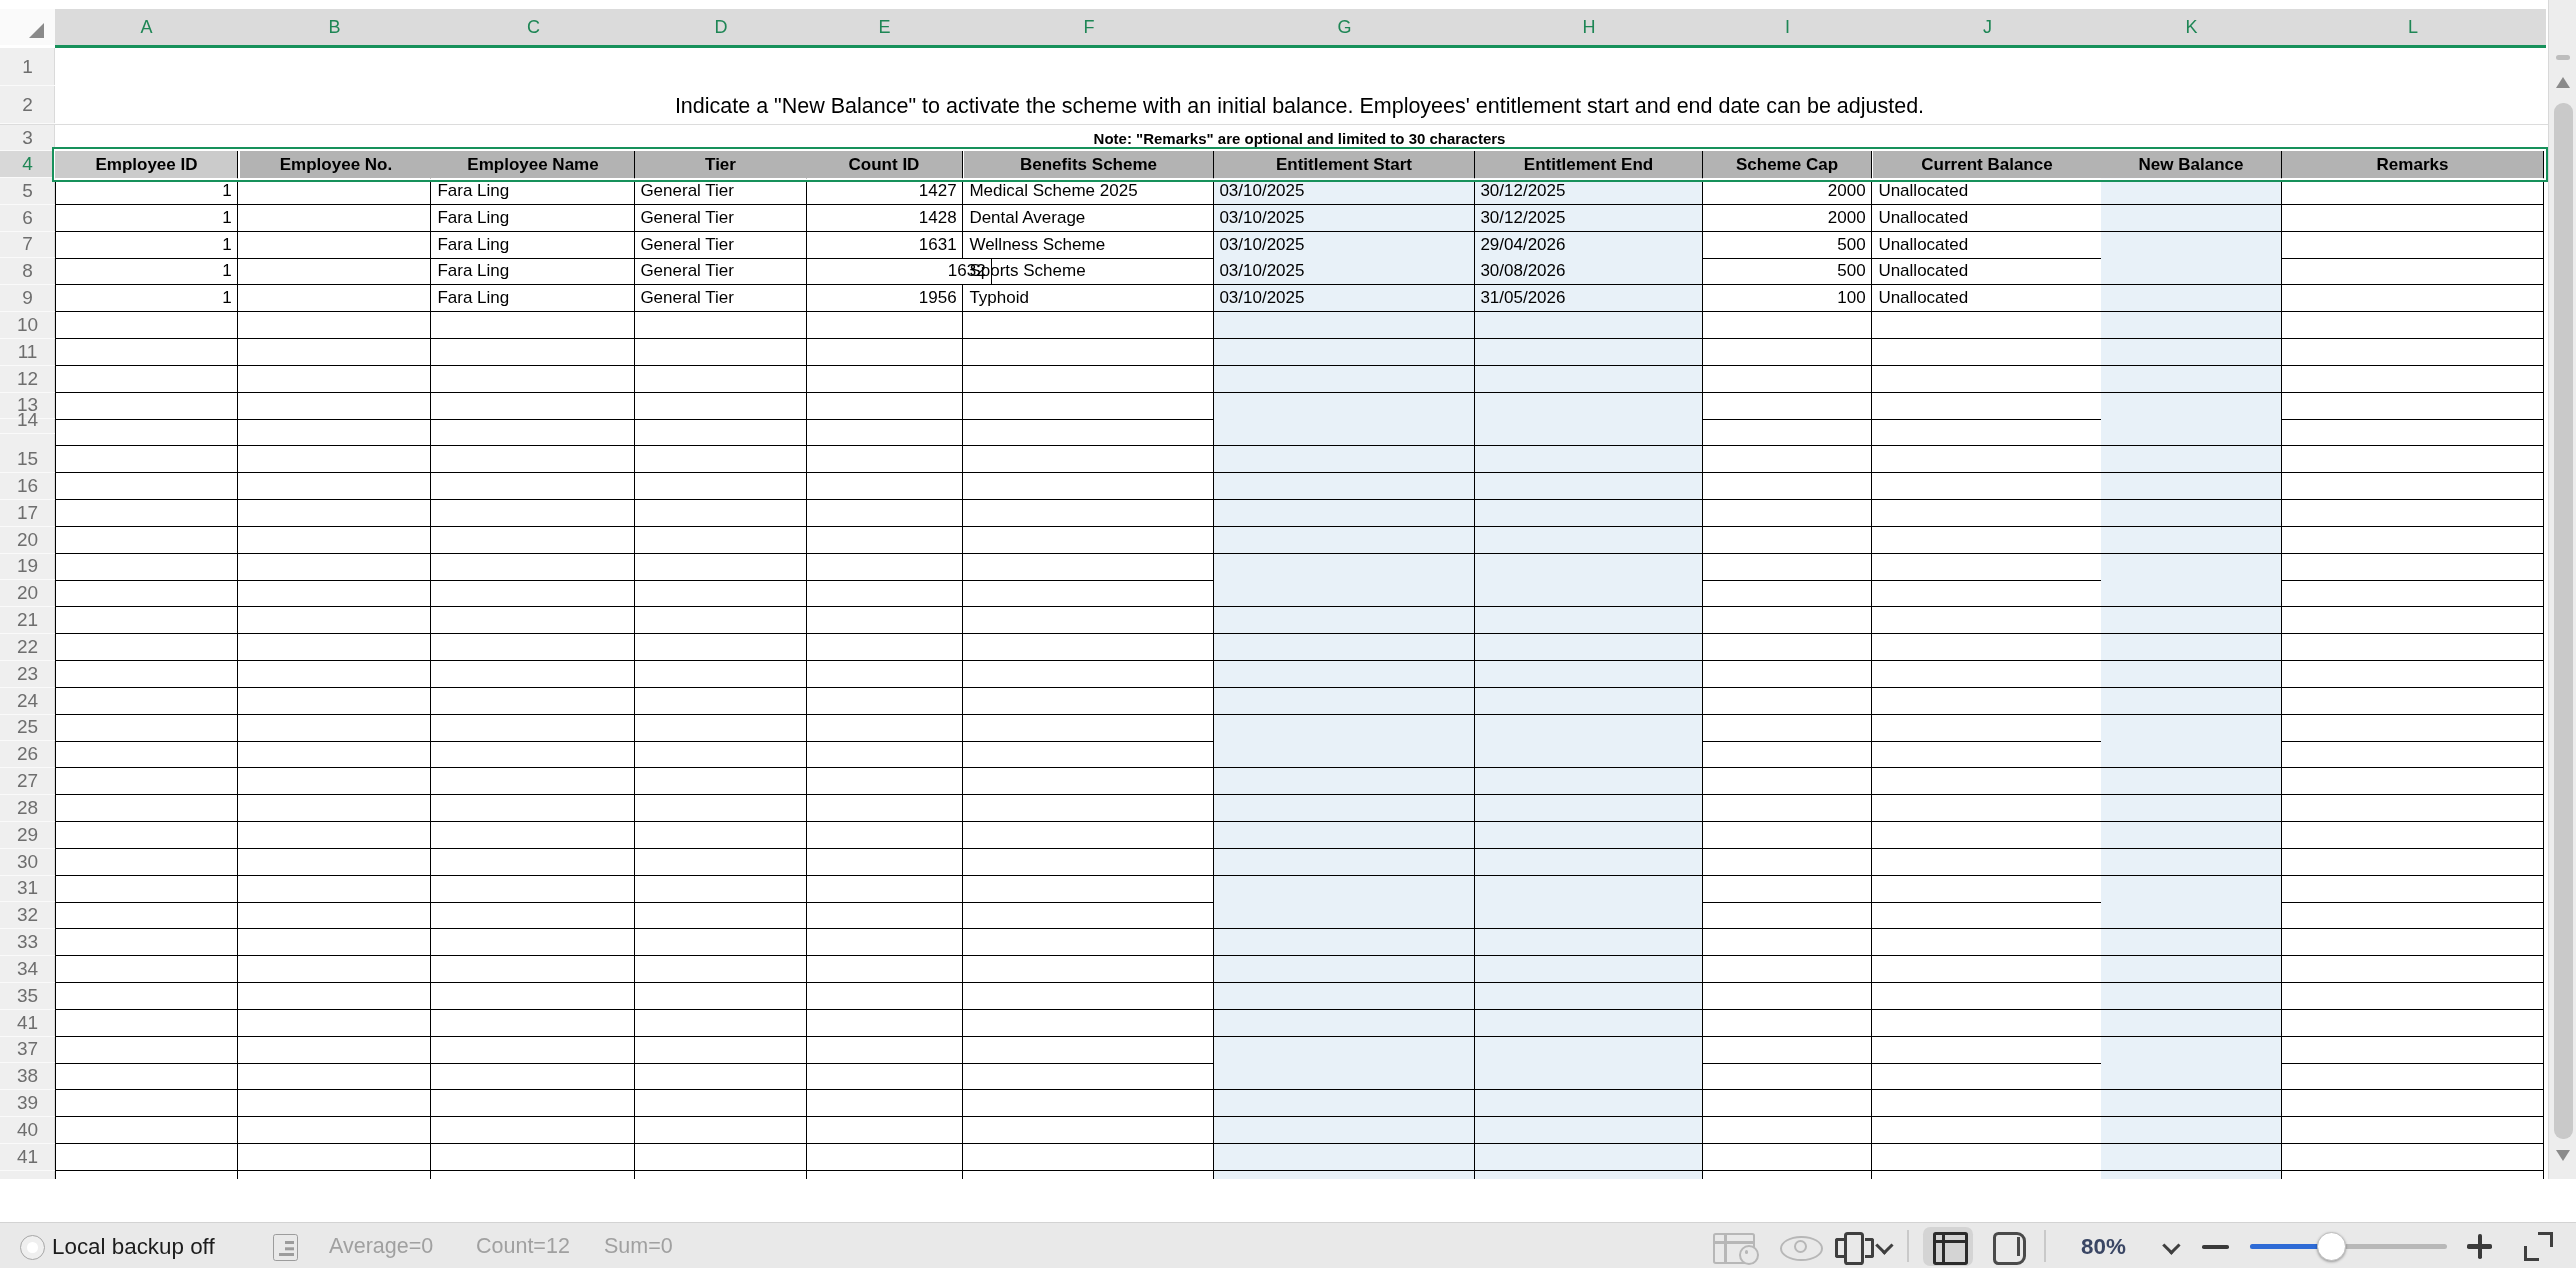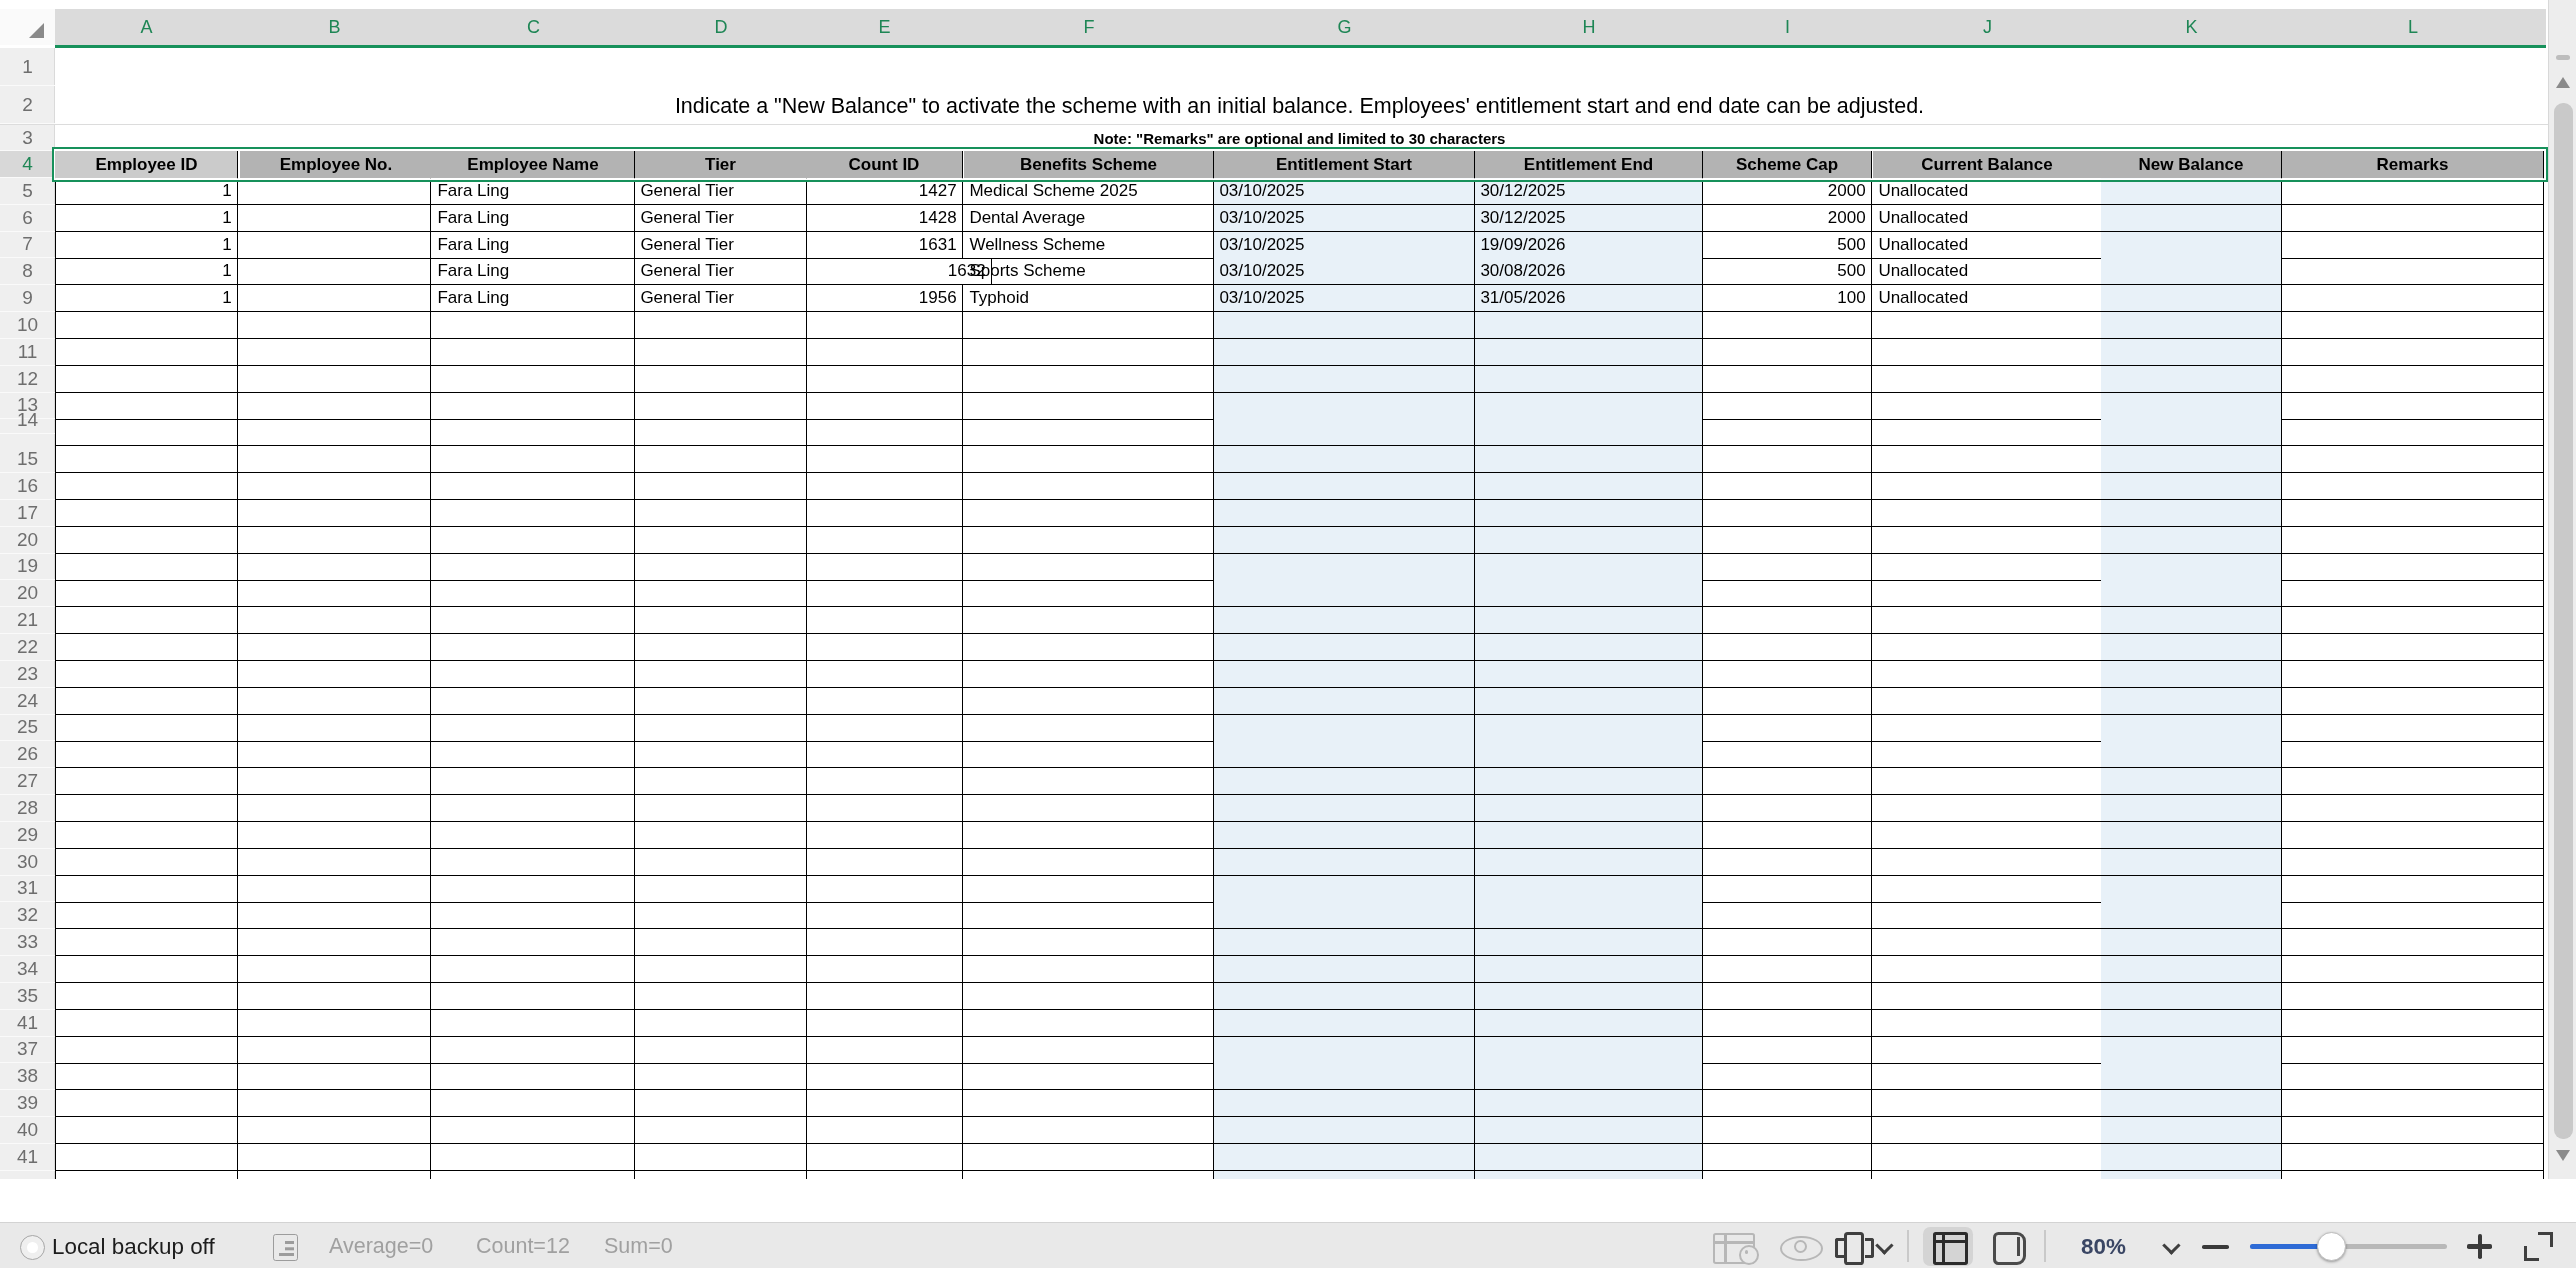--- a/index.html
+++ b/index.html
@@ -230,21 +230,21 @@
         <div class="cell" style="left: 2227px; width: 262px;"></div>
       </div>
       <div class="row" style="top: 232px;">
         <div class="cell first right" style="left: 0px; width: 183px;">1</div>
         <div class="cell" style="left: 183px; width: 193px;"></div>
         <div class="cell" style="left: 377px; width: 203px;">Fara Ling</div>
         <div class="cell" style="left: 580px; width: 172px;">General Tier</div>
         <div class="cell right" style="left: 751px; width: 157px;">1631</div>
         <div class="cell" style="left: 909px; width: 250px;">Wellness Scheme</div>
         <div class="cell blue" style="left: 1159px; width: 261px;">03/10/2025</div>
-        <div class="cell blue" style="left: 1420px; width: 228px;">19/09/2026</div>
+        <div class="cell blue" style="left: 1420px; width: 228px;">29/04/2026</div>
         <div class="cell right" style="left: 1648px; width: 169px;">500</div>
         <div class="cell" style="left: 1818px; width: 229px;">Unallocated</div>
         <div class="cell blue" style="left: 2046px; width: 181px;"></div>
         <div class="cell" style="left: 2227px; width: 262px;"></div>
       </div>
       <div class="row" style="top: 258px;">
         <div class="cell first right" style="left: 0px; width: 183px;">1</div>
         <div class="cell" style="left: 183px; width: 193px;"></div>
         <div class="cell" style="left: 377px; width: 203px;">Fara Ling</div>
         <div class="cell" style="left: 580px; width: 172px;">General Tier</div>

